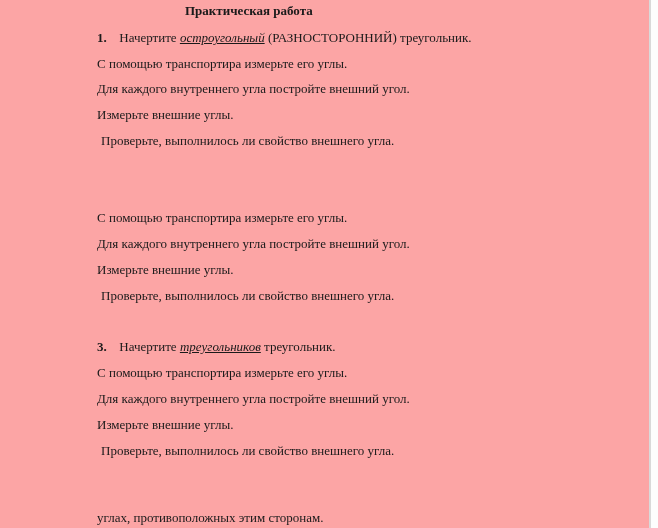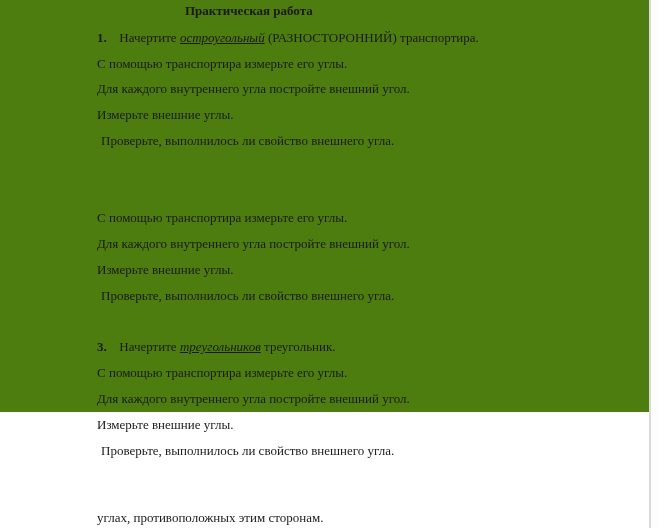--- a/index.html
+++ b/index.html
@@ -13,22 +13,22 @@
     position: relative;
     overflow: hidden;
     font-family: "Liberation Serif", "DejaVu Serif", serif;
     color: #1a1a1a;
     font-size: 13px;
   }
   .page {
     position: absolute;
     left: 0; top: 0;
     width: 649px;
-    height: 412px;
-    background: #4d7c0f;
+    height: 528px;
+    background: #fca5a5;
   }
   .edge-line {
     position: absolute;
     left: 649px;
     top: 0;
     width: 2px;
     height: 528px;
     background: #d9d9d9;
   }
   .edge-bg {
@@ -65,21 +65,21 @@
 <body>
 
 <div class="page">
 
   <div class="line title">Практическая работа</div>
 
   <div class="line task-head" style="left:97px; top:30px;">
     <span class="num">1.</span>
     <span>Начертите</span>
     <span class="kw">остроугольный</span>
-    <span>(РАЗНОСТОРОННИЙ) транспортира.</span>
+    <span>(РАЗНОСТОРОННИЙ) треугольник.</span>
   </div>
   <div class="line" style="left:97px; top:56px;">С помощью транспортира измерьте его углы.</div>
   <div class="line" style="left:97px; top:81px;">Для каждого внутреннего угла постройте внешний угол.</div>
   <div class="line" style="left:97px; top:107px;">Измерьте внешние углы.</div>
   <div class="line" style="left:101px; top:133px;">Проверьте, выполнилось ли свойство внешнего угла.</div>
 
   <div class="line" style="left:97px; top:210px;">С помощью транспортира измерьте его углы.</div>
   <div class="line" style="left:97px; top:236px;">Для каждого внутреннего угла постройте внешний угол.</div>
   <div class="line" style="left:97px; top:262px;">Измерьте внешние углы.</div>
   <div class="line" style="left:101px; top:288px;">Проверьте, выполнилось ли свойство внешнего угла.</div>

